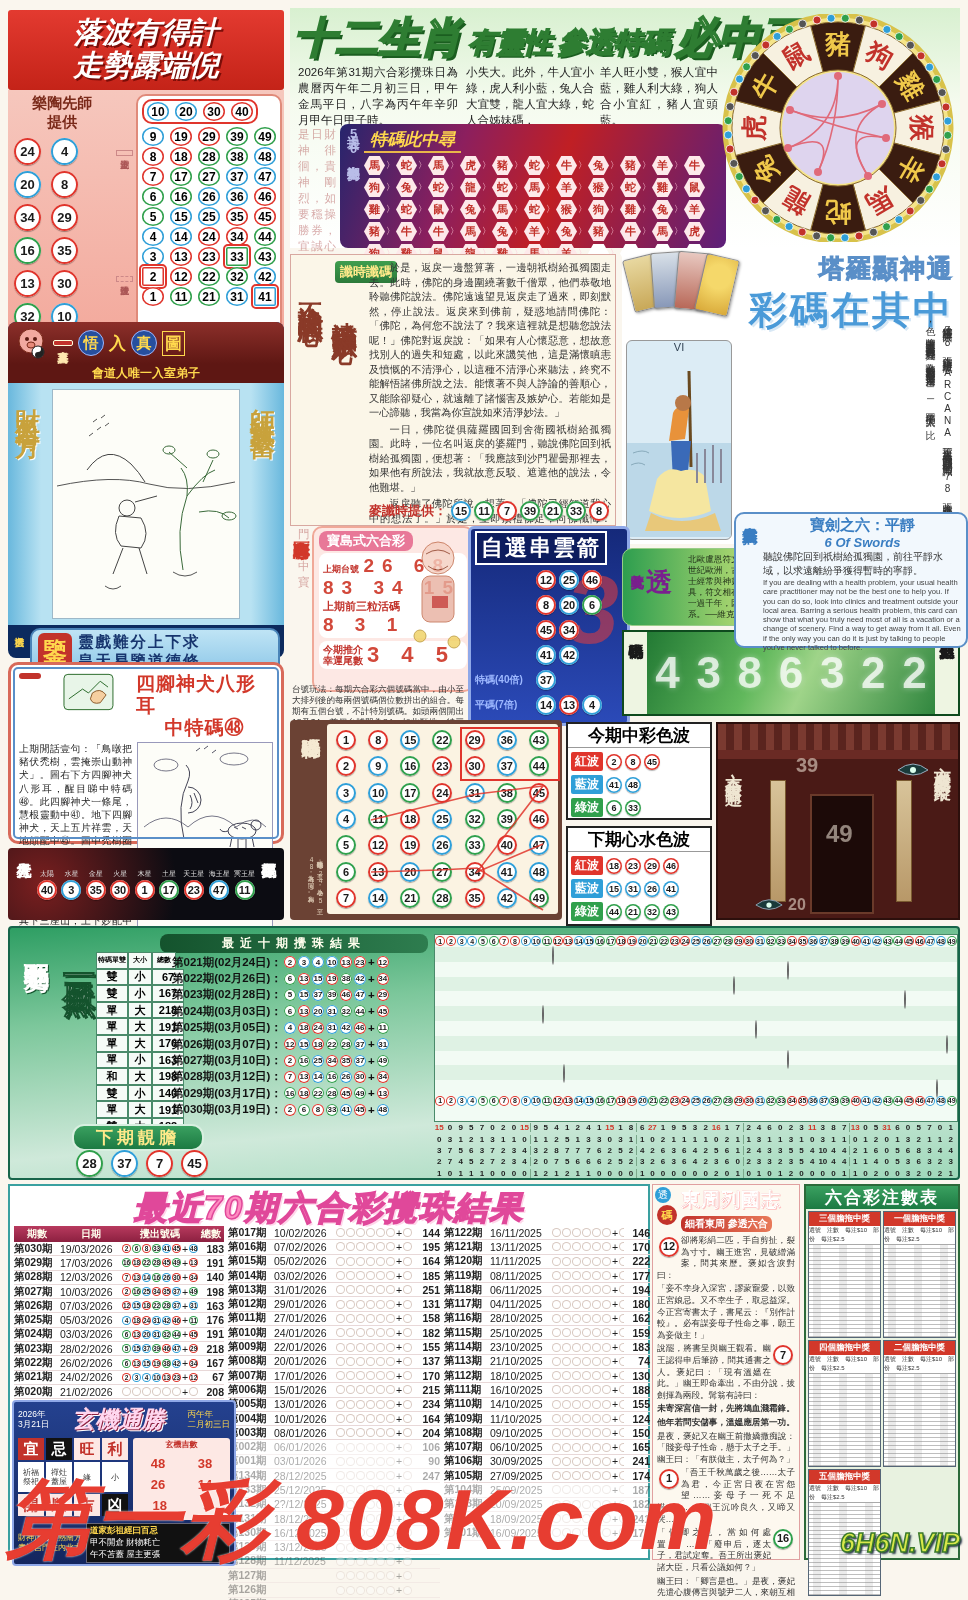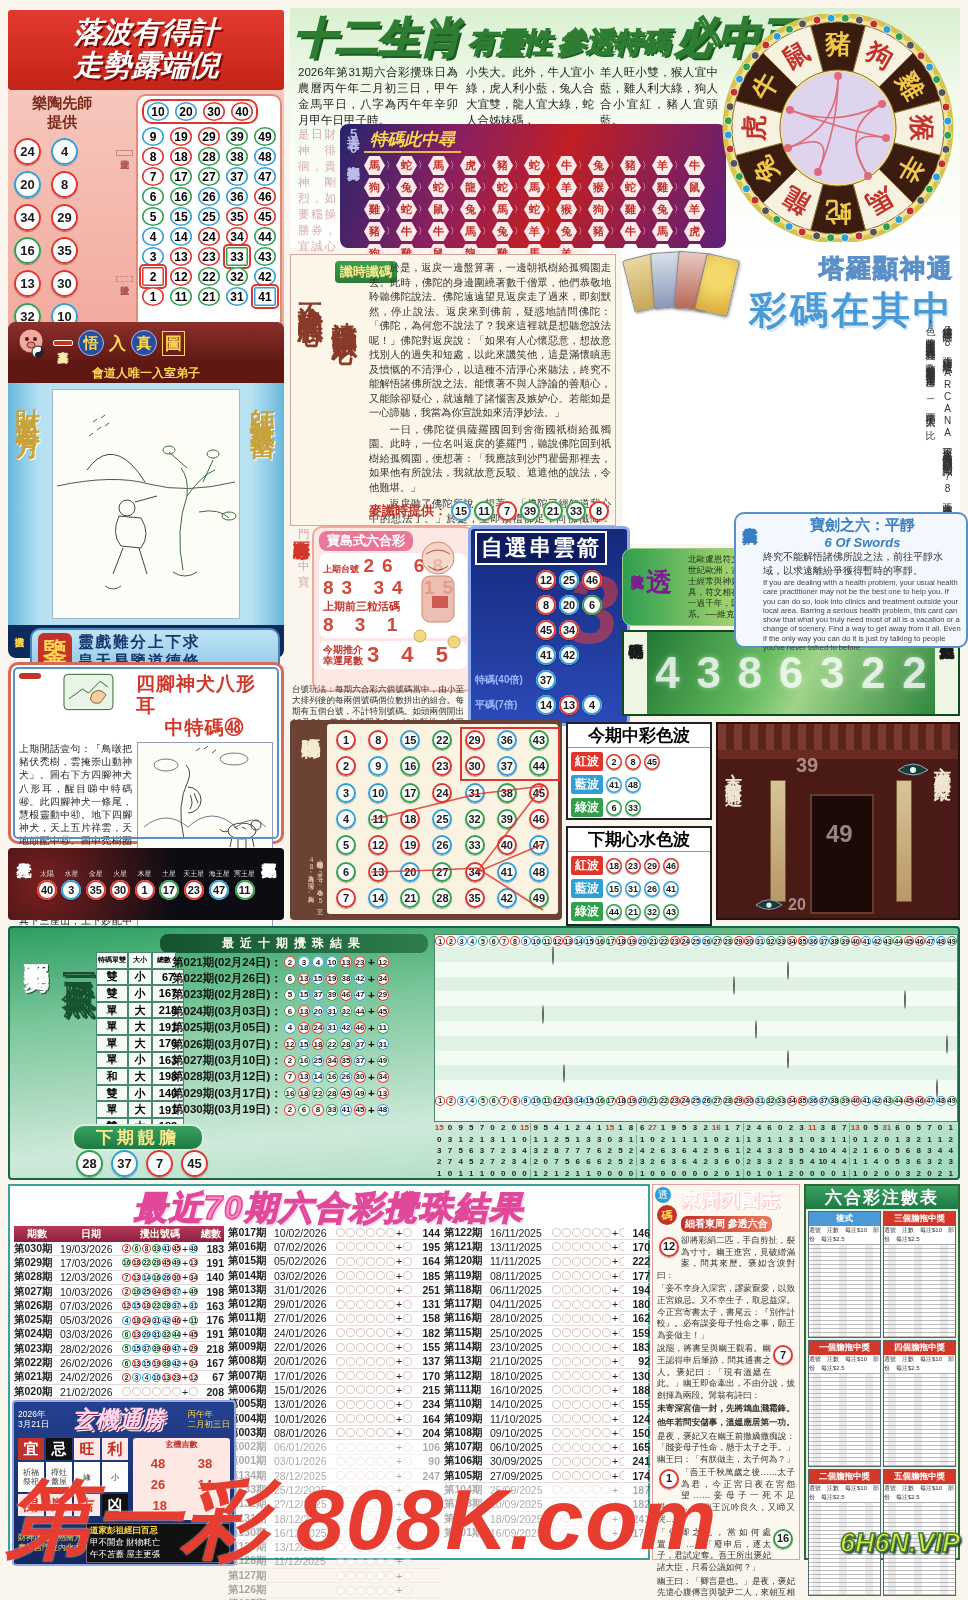--- a/index.html
+++ b/index.html
@@ -577,30 +577,49 @@
       <div class="tcard" style="left:4px;top:6px;width:30px;height:52px;background:linear-gradient(#e8d8a0,#c8a858);transform:rotate(-14deg);"></div>
       <div class="tcard" style="left:28px;top:2px;width:30px;height:54px;background:linear-gradient(#d8e0e8,#8898b8);transform:rotate(-4deg);"></div>
       <div class="tcard" style="left:52px;top:2px;width:30px;height:56px;background:linear-gradient(#e8c8c0,#b86858);transform:rotate(5deg);"></div>
       <div class="tcard" style="left:76px;top:6px;width:32px;height:56px;background:radial-gradient(circle at 50% 35%,#f5d86a 30%,#d8a838);transform:rotate(13deg);"></div>
     </div>
     <div style="position:absolute;right:6px;top:4px;text-align:right;">
       <div class="tar-t1">塔羅顯神通</div>
       <div class="tar-t2">彩碼在其中</div>
     </div>
 
+    <div style="position:absolute;left:4px;top:92px;width:104px;height:198px;border:1px solid #999;border-radius:6px;background:#dcecf5;overflow:hidden;">
+      <div style="text-align:center;font-size:11px;color:#345;">VI</div>
+      <svg width="104" height="184" viewBox="0 0 104 184">
+        <rect x="0" y="90" width="104" height="94" fill="#bcd8e8"></rect>
+        <path d="M62 18 l2 96" stroke="#6a4a20" stroke-width="3"></path>
+        <path d="M46 60 a10 10 0 0 1 16 -4 l-4 30 l-16 2 z" fill="#e8923a"></path>
+        <circle cx="56" cy="50" r="8" fill="#b87848"></circle>
+        <path d="M44 88 l20 0 l-4 40 l-14 0 z" fill="#3a6ab8"></path>
+        <path d="M30 126 q10 -14 24 -8 q16 -4 24 6 l6 34 q-32 14 -62 0 z" fill="#f5e6a0"></path>
+        <path d="M24 160 q30 16 64 0 l6 18 l-76 0 z" fill="#e8c87a"></path>
+        <g stroke="#889" stroke-width="2">
+            <path d="M78 96 l0 34"></path>
+            <path d="M86 92 l0 38"></path>
+            <path d="M94 96 l0 34"></path>
+            <path d="M70 100 l0 30"></path>
+          </g>
+        <path d="M6 100 q10 -4 16 0 M4 112 q8 -4 14 0" stroke="#8ab" fill="none"></path>
+      </svg>
+    </div>
 
     <div class="vtx" style="position:absolute;right:4px;top:70px;height:190px;width:222px;font-size:10px;line-height:17px;color:#333;letter-spacing:1px;">偉特塔羅牌共由78張塔羅牌所組成，ARCANA拉丁文意思為「隱藏的真理」或「秘密的知識」。78張牌各有特色，牌中圖畫更蘊含六合彩透碼真理，為歐美博彩及彩券預言家普遍採用。──圖摘星太太 比。</div>
 
     <div class="sw-panel" style="position:absolute;left:112px;top:264px;width:222px;height:128px;padding:2px 4px;z-index:5;background:#f2f8fd;">
       <div style="display:flex;gap:4px;">
         <div class="vtx" style="color:#3a7ec2;font-weight:800;font-size:15px;height:118px;">摘星太太解畫</div>
         <div style="flex:1;">
           <div class="sw-title"><span>寶劍之六：平靜</span></div>
           <div class="sw-title" style="font-size:13px;font-style:italic;"><span>6 Of Swords</span></div>
-          <div class="sw-cn">終究不能解悟諸佛所說之法，前往平靜水域，以求遠離紛爭獲得暫時的寧靜。</div>
+          <div class="sw-cn">聽說佛陀回到祇樹給孤獨園，前往平靜水域，以求遠離紛爭獲得暫時的寧靜。</div>
           <div class="sw-en">If you are dealing with a health problem, your usual health care practitioner may not be the best one to help you. If you can do so, look into clinics and treatment outside your local area. Barring a serious health problem, this card can show that what you truly need most of all is a vacation or a change of scenery. Find a way to get away from it all. Even if the only way you can do it is just by talking to people you've never talked to before.</div>
         </div>
       </div>
     </div>
   </div>
 
   <div class="panel" style="left:290px;top:526px;width:326px;height:192px;">
     <div class="vtx" style="position:absolute;left:0;top:2px;height:186px;color:#d2382a;font-weight:800;font-size:17px;">老牌台彩專區</div>
     <div class="tw-panel" style="position:absolute;left:22px;top:0;width:148px;height:156px;padding:3px 5px;">
       <span class="tw-ttl">寶島式六合彩</span>
@@ -2814,21 +2833,21 @@
           <div class="c3">
             <span class="mini7" style="--c: #d8c8c0;"></span>
             <span class="mini7" style="--c: #d8c8c0;"></span>
             <span class="mini7" style="--c: #d8c8c0;"></span>
             <span class="mini7" style="--c: #d8c8c0;"></span>
             <span class="mini7" style="--c: #d8c8c0;"></span>
             <span class="mini7" style="--c: #d8c8c0;"></span>
             <span>+</span>
             <span class="mini7" style="--c: #d8c8c0;"></span>
           </div>
-          <div class="c4">92</div>
+          <div class="c4">74</div>
         </div>
         <div class="r70row">
           <div class="c1">第112期</div>
           <div class="c2">18/10/2025</div>
           <div class="c3">
             <span class="mini7" style="--c: #d8c8c0;"></span>
             <span class="mini7" style="--c: #d8c8c0;"></span>
             <span class="mini7" style="--c: #d8c8c0;"></span>
             <span class="mini7" style="--c: #d8c8c0;"></span>
             <span class="mini7" style="--c: #d8c8c0;"></span>
@@ -3087,25 +3106,20 @@
         <div style="margin-bottom: 2px;"><span class="ball bm r" style="float: left; margin: 2px;">1</span>「吾王千秋萬歲之後……太子為君，今正宮日夜在宮怨望……妾母子一死不足惜！」……幽王沉吟良久，又啼又哭……</div>
         <div style="margin-bottom: 2px;"><span class="ball bm g" style="float: right; margin: 2px;">16</span>「依卿之見，當如何處置？」……「廢申后，逐太子，君試定奪。吾王所出褒妃諸大臣，只看公議如何？」</div>
         <div style="margin-bottom: 2px;">幽王曰：「卿言是也。」是夜，褒妃先遣心腹傳言與虢尹二人，來朝互相答應。</div>
       </div>
   </div>
 
   <div class="panel stakes" style="left:804px;top:1184px;width:156px;height:376px;">
     <div class="stk-title">六合彩注數表</div>
     <div style="display:grid;grid-template-columns:1fr 1fr;gap:2px;padding:2px;height:348px;box-sizing:border-box;">
         <div class="stk-block">
-          <div class="stk-head" style="background: rgb(74, 154, 216);">複式</div>
-          <div class="stk-cols">選號　注數　每注$10　部份　每注$2.5</div>
-          <div class="noise" style="height: 92px;"></div>
-        </div>
-        <div class="stk-block">
           <div class="stk-head" style="background: rgb(210, 56, 42);">三個膽拖中獎</div>
           <div class="stk-cols">選號　注數　每注$10　部份　每注$2.5</div>
           <div class="noise" style="height: 92px;"></div>
         </div>
         <div class="stk-block">
           <div class="stk-head" style="background: rgb(210, 56, 42);">一個膽拖中獎</div>
           <div class="stk-cols">選號　注數　每注$10　部份　每注$2.5</div>
           <div class="noise" style="height: 92px;"></div>
         </div>
         <div class="stk-block">

